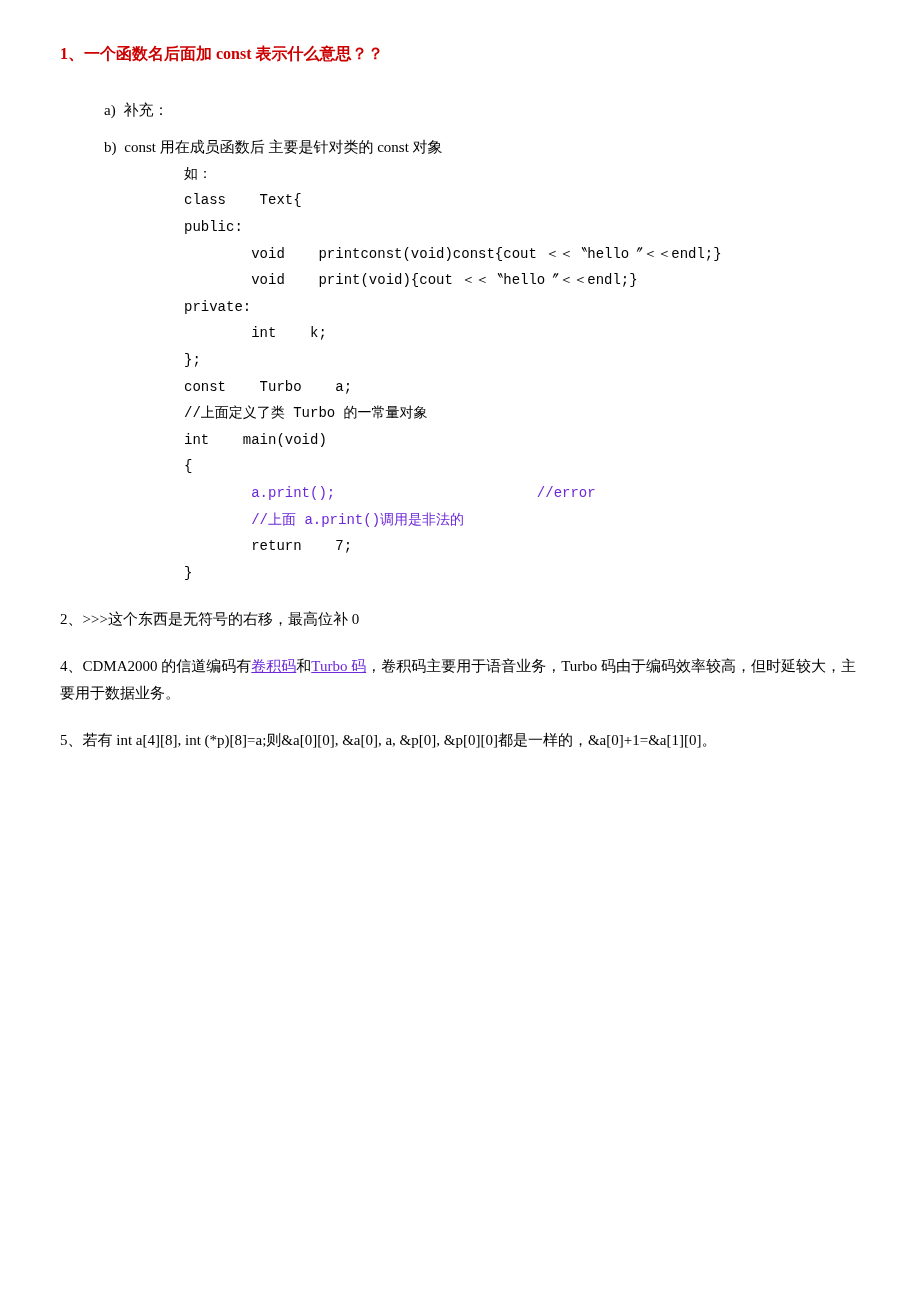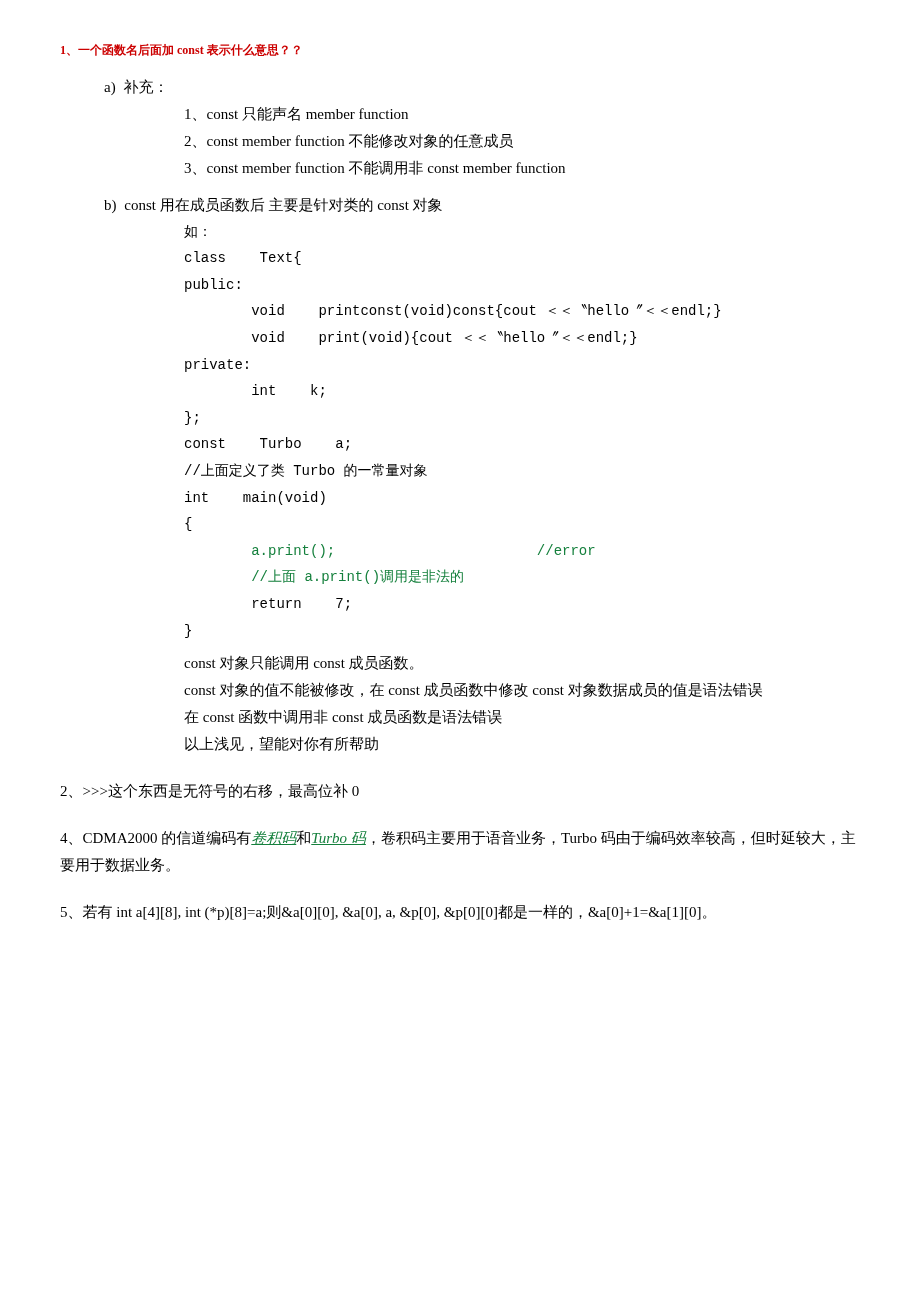--- a/index.html
+++ b/index.html
@@ -15,22 +15,22 @@
       color: #000000;
       padding: 40px 60px;
       line-height: 1.8;
       width: 920px;
       min-height: 1302px;
     }
 
     .question-title {
       color: #cc0000;
       font-weight: bold;
-      font-size: 12px;
-      margin-bottom: 12px;
+      font-size: 16px;
+      margin-bottom: 28px;
     }
 
     .sub-item {
       margin-left: 44px;
       margin-bottom: 10px;
     }
 
     .sub-label {
       display: inline-block;
       margin-right: 4px;
@@ -46,56 +46,44 @@
       line-height: 1.9;
       margin-left: 80px;
     }
 
     .code-line {
       display: block;
       white-space: pre;
     }
 
     .red-text {
-      color: #15803d;
+      color: #6d28d9;
     }
 
     .underline {
       text-decoration: underline;
-      font-style: italic;
     }
 
     .question-item {
       margin-bottom: 20px;
     }
   </style>
 </head>
 <body>
 
 <div>
 
   <div class="question-item">
     <div class="question-title">
       <span>1、</span><span>一个函数名后面加 const 表示什么意思？？</span>
     </div>
 
     <div class="sub-item">
       <span class="sub-label">a)</span>
       <span>补充：</span>
-      <div class="indent-1">
-        <div>
-          <span>1、const    只能声名    member    function</span>
-        </div>
-        <div>
-          <span>2、const    member    function    不能修改对象的任意成员</span>
-        </div>
-        <div>
-          <span>3、const    member    function    不能调用非    const    member    function</span>
-        </div>
-      </div>
     </div>
 
     <div class="sub-item">
       <span class="sub-label">b)</span>
       <span>const 用在成员函数后    主要是针对类的 const    对象</span>
       <div class="code-block">
         <span class="code-line">如：</span>
         <span class="code-line">class    Text{</span>
         <span class="code-line">public:</span>
         <span class="code-line">        void    printconst(void)const{cout ＜＜〝hello〞＜＜endl;}</span>
@@ -105,26 +93,20 @@
         <span class="code-line">};</span>
         <span class="code-line">const    Turbo    a;</span>
         <span class="code-line">//上面定义了类 Turbo 的一常量对象</span>
         <span class="code-line">int    main(void)</span>
         <span class="code-line">{</span>
         <span class="code-line red-text">        a.print();                        //error</span>
         <span class="code-line red-text">        //上面 a.print()调用是非法的</span>
         <span class="code-line">        return    7;</span>
         <span class="code-line">}</span>
       </div>
-      <div style="margin-left: 80px; margin-top: 6px;">
-        <div>        const 对象只能调用 const 成员函数。</div>
-        <div>        const 对象的值不能被修改，在 const 成员函数中修改 const 对象数据成员的值是语法错误</div>
-        <div>        在 const 函数中调用非 const 成员函数是语法错误</div>
-        <div>    以上浅见，望能对你有所帮助</div>
-      </div>
     </div>
   </div>
 
   <div class="question-item">
     <span>2、</span><span>&gt;&gt;&gt;这个东西是无符号的右移，最高位补 0</span>
   </div>
 
 
   <div class="question-item">
     <span>4、</span><span>CDMA2000 的信道编码有</span><span class="red-text underline">卷积码</span><span>和</span><span class="red-text underline">Turbo 码</span><span>，卷积码主要用于语音业务，Turbo 码由于编码效率较高，但时延较大，主要用于数据业务。</span>

